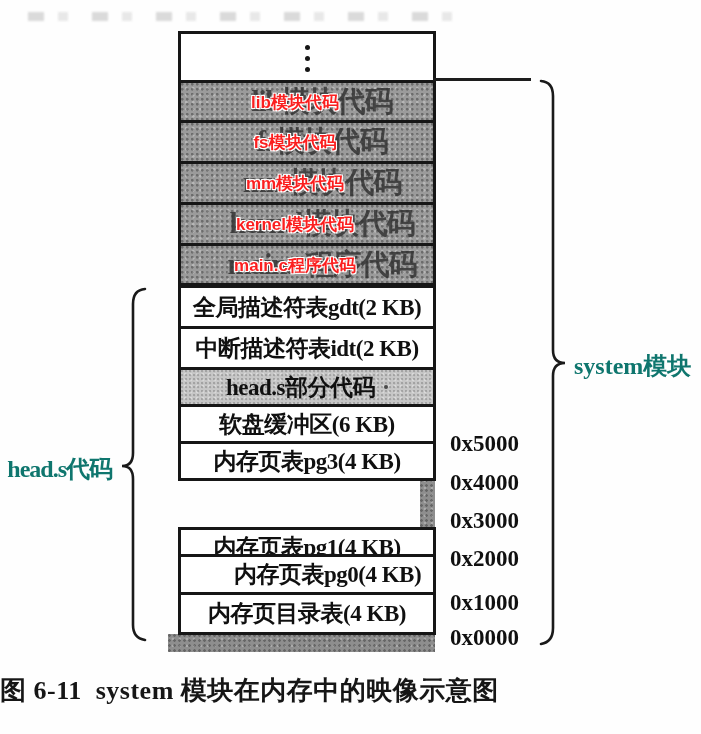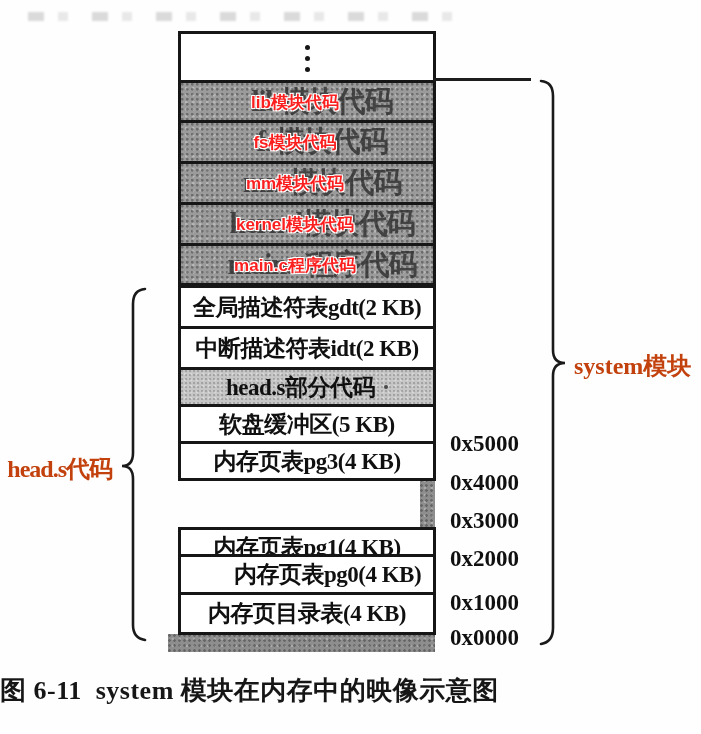--- a/index.html
+++ b/index.html
@@ -53,21 +53,21 @@
   .dot{width:5px;height:5px;background:#161616;border-radius:50%;}
 
   .addr{position:absolute;left:450px;font:700 23px "Liberation Serif",serif;
     color:#101010;white-space:nowrap;}
 
   .connector{position:absolute;left:433px;top:78px;width:98px;height:3px;background:#1d1d1d;}
 
   .brace-svg{position:absolute;overflow:visible;}
   .brace-path{fill:none;stroke:#1a1a1a;stroke-width:2.6;stroke-linecap:round;}
 
-  .brace-label{position:absolute;font:700 24px "Liberation Serif",serif;color:#c2410c;white-space:nowrap;}
+  .brace-label{position:absolute;font:700 24px "Liberation Serif",serif;color:#0f766e;white-space:nowrap;}
   #label-system{left:574px;top:350px;}
   #label-heads{left:4px;top:453px;width:108px;text-align:right;letter-spacing:-1px;}
 
   .caption{position:absolute;left:0;top:673px;width:694px;
     font:700 26px "Liberation Serif",serif;color:#161616;letter-spacing:0.5px;white-space:pre;}
 </style>
 </head>
 <body>
 
 <div id="fig">
@@ -112,21 +112,21 @@
       <span class="tlabel">全局描述符表gdt(2 KB)</span>
     </div>
     <div class="row" style="top:295px;height:44px;">
       <span class="tlabel">中断描述符表idt(2 KB)</span>
     </div>
     <div class="row headcode" style="top:336px;height:40px;">
       <span class="tlabel">head.s部分代码</span>
       <i class="speck"></i>
     </div>
     <div class="row" style="top:373px;height:40px;">
-      <span class="tlabel">软盘缓冲区(5 KB)</span>
+      <span class="tlabel">软盘缓冲区(6 KB)</span>
     </div>
     <div class="row" style="top:410px;height:40px;">
       <span class="tlabel">内存页表pg3(4 KB)</span>
     </div>
     <div class="row" style="top:485px;height:41px;margin-top:11px;">
       <span class="tlabel">内存页表pg1(4 KB)</span>
     </div>
     <div class="row" style="top:523px;height:41px;padding-left:41px;">
       <span class="tlabel">内存页表pg0(4 KB)</span>
     </div>

